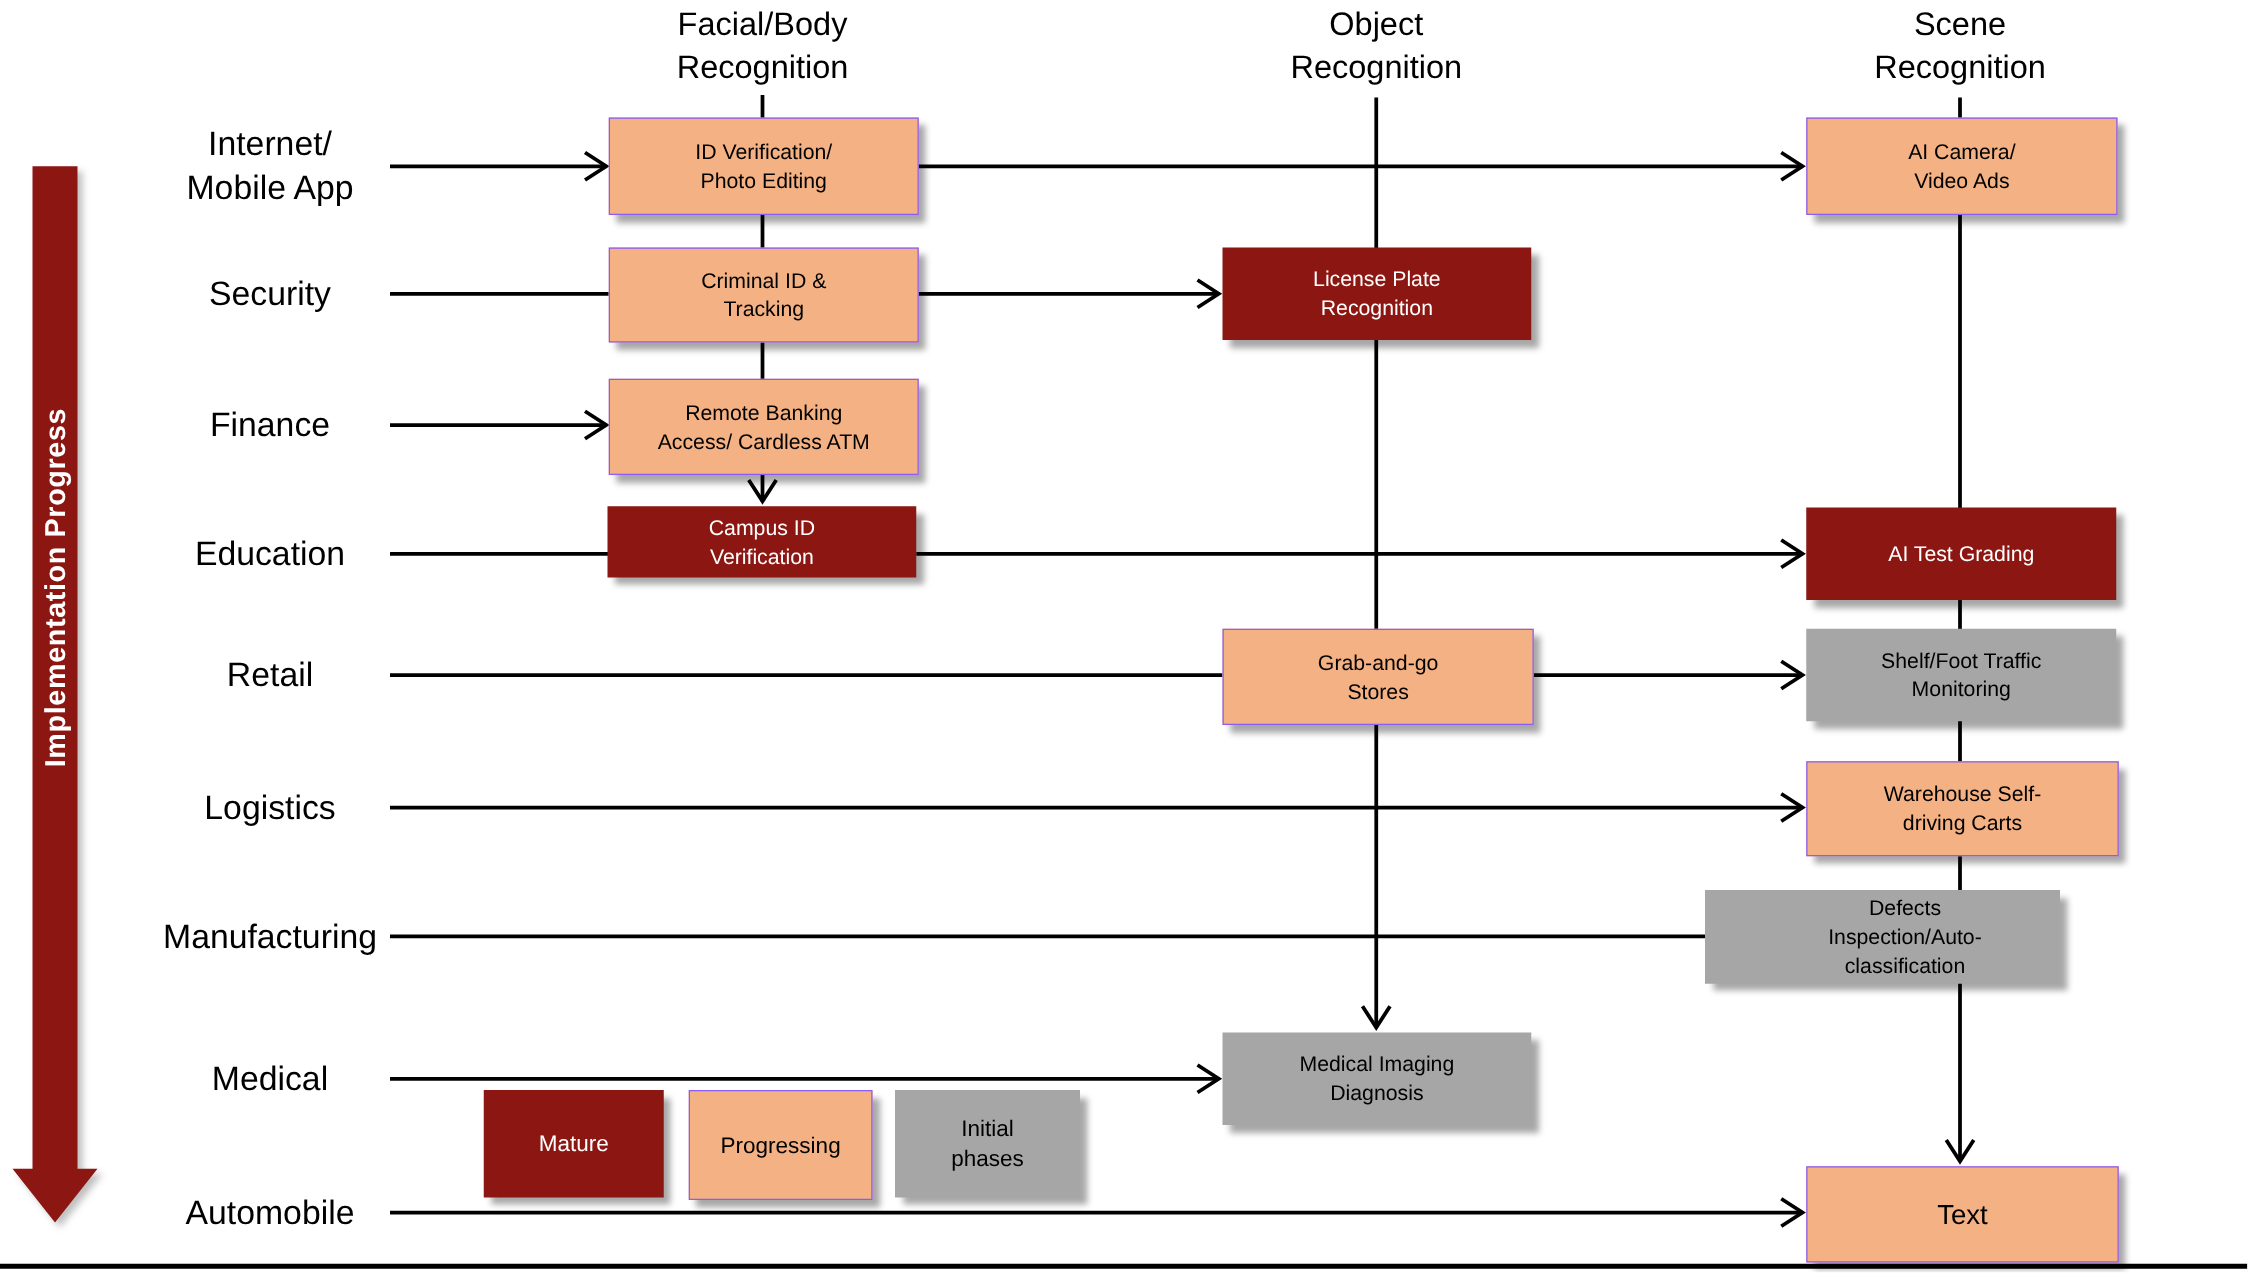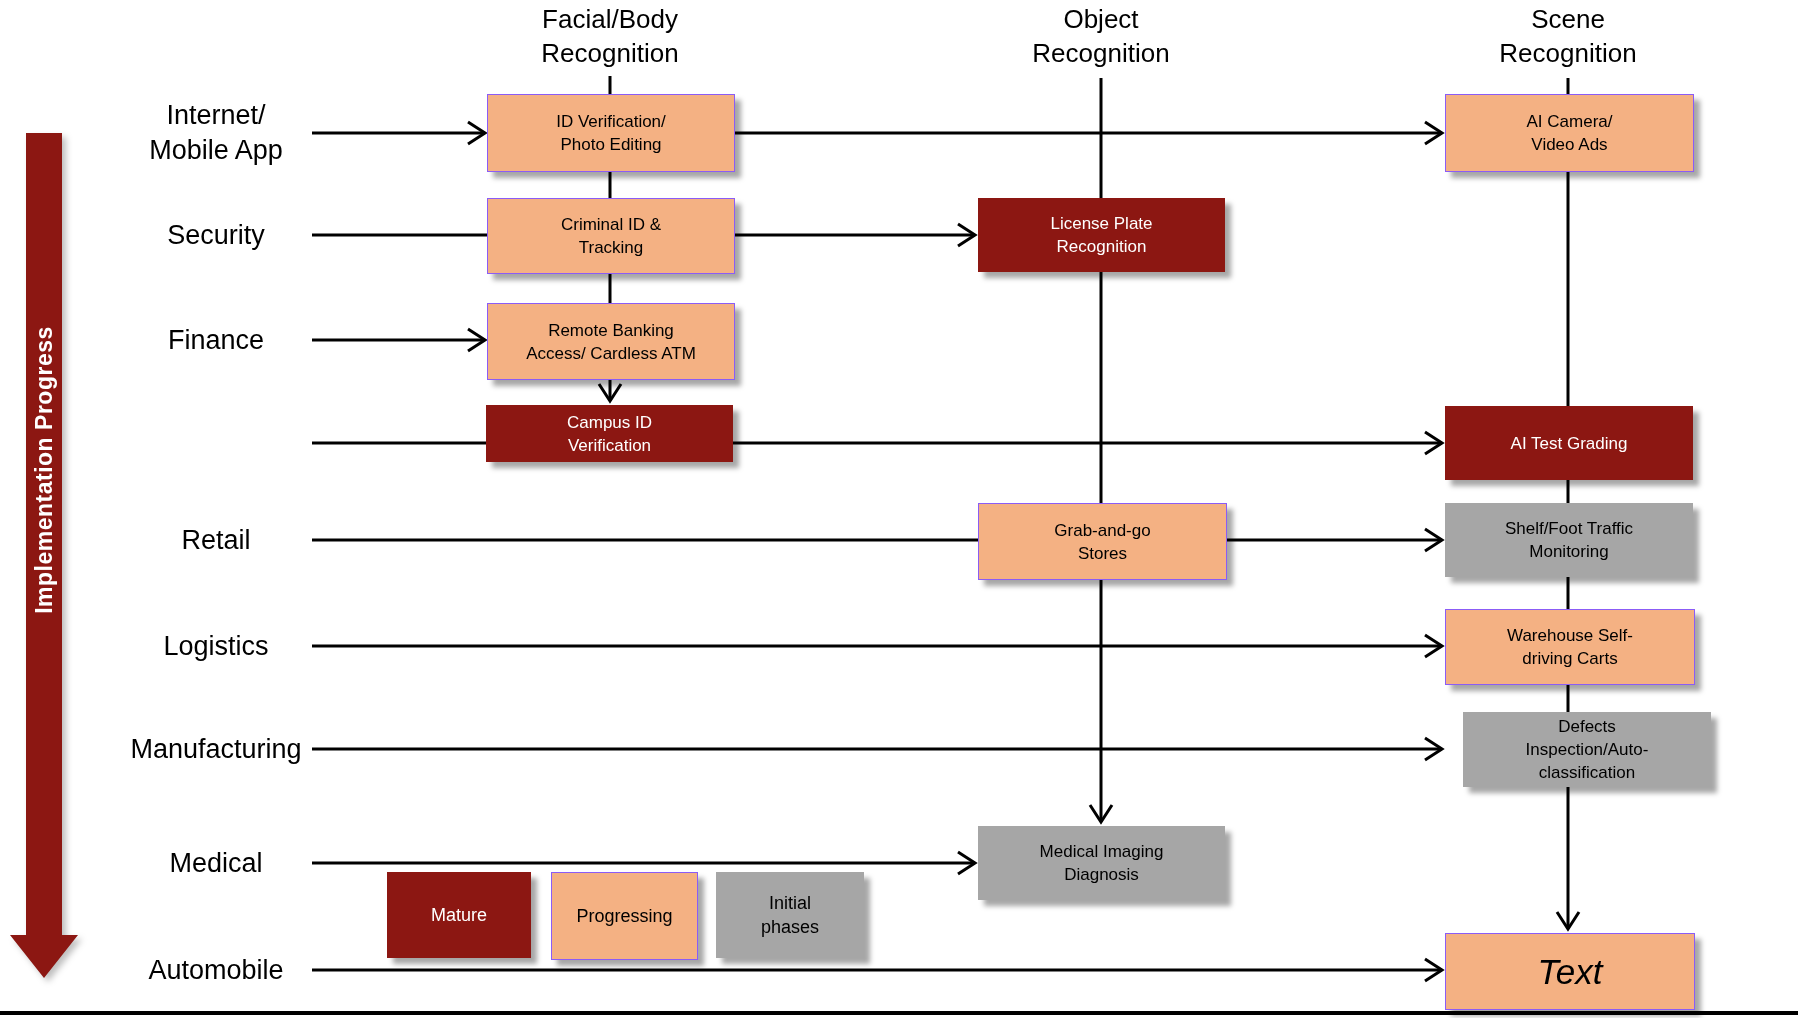--- a/index.html
+++ b/index.html
@@ -29,21 +29,21 @@
   }
   
   .box{
     position:absolute;z-index:3;display:flex;align-items:center;justify-content:center;
     text-align:center;font-size:17px;line-height:23px;white-space:pre-line;
     box-shadow:6px 6px 5px rgba(0,0,0,0.35);
   }
   .st-mature{background:var(--c-mature);color:#ffffff;}
   .st-progressing{background:var(--c-progressing);color:#000000;border:1px solid #8b5cf6;}
   .st-initial{background:var(--c-initial);color:#000000;}
-  .box.big{font-size:35px;font-style:italic;}
+  .box.big{font-size:22px;}
   
   .legend-box{
     position:absolute;z-index:3;display:flex;align-items:center;justify-content:center;
     text-align:center;font-size:18px;line-height:24px;white-space:pre-line;
     box-shadow:6px 6px 5px rgba(0,0,0,0.35);
   }
   
   #bottom-line{position:absolute;left:0;top:1011px;width:1798px;height:4px;background:#000;z-index:2;}
 </style>
 </head>
@@ -106,20 +106,21 @@
 Recognition</div>
   <div class="col-header" style="left:951px;">Object
 Recognition</div>
   <div class="col-header" style="left:1418px;">Scene
 Recognition</div>
 
   <div class="row-label" style="top:88px;">Internet/
 Mobile App</div>
   <div class="row-label" style="top:190px;">Security</div>
   <div class="row-label" style="top:295px;">Finance</div>
+  <div class="row-label" style="top:398px;">Education</div>
   <div class="row-label" style="top:495px;">Retail</div>
   <div class="row-label" style="top:601px;">Logistics</div>
   <div class="row-label" style="top:704px;">Manufacturing</div>
   <div class="row-label" style="top:818px;">Medical</div>
   <div class="row-label" style="top:925px;">Automobile</div>
 
   <div class="box st-progressing" style="left:487px;top:94px;width:246px;height:76px;">ID Verification/
 Photo Editing</div>
   <div class="box st-progressing" style="left:487px;top:198px;width:246px;height:74px;">Criminal ID &amp;
 Tracking</div>
@@ -135,21 +136,21 @@
   <div class="box st-initial" style="left:978px;top:826px;width:247px;height:74px;">Medical Imaging
 Diagnosis</div>
 
   <div class="box st-progressing" style="left:1445px;top:94px;width:247px;height:76px;">AI Camera/
 Video Ads</div>
   <div class="box st-mature" style="left:1445px;top:406px;width:248px;height:74px;">AI Test Grading</div>
   <div class="box st-initial" style="left:1445px;top:503px;width:248px;height:74px;">Shelf/Foot Traffic
 Monitoring</div>
   <div class="box st-progressing" style="left:1445px;top:609px;width:248px;height:74px;">Warehouse Self-
 driving Carts</div>
-  <div class="box st-initial" style="left:1463px;top:712px;width:248px;height:75px;">Defects
+  <div class="box st-initial" style="left:1364px;top:712px;width:248px;height:75px;padding-left:36px;">Defects
 Inspection/Auto-
 classification</div>
   <div class="box st-progressing big" style="left:1445px;top:933px;width:248px;height:75px;">Text</div>
 
   <div class="legend-box st-mature" style="left:387px;top:872px;width:144px;height:86px;">Mature</div>
   <div class="legend-box st-progressing" style="left:551px;top:872px;width:145px;height:86px;">Progressing</div>
   <div class="legend-box st-initial" style="left:716px;top:872px;width:148px;height:86px;">Initial
 phases</div>
 
   <div id="bottom-line"></div>

